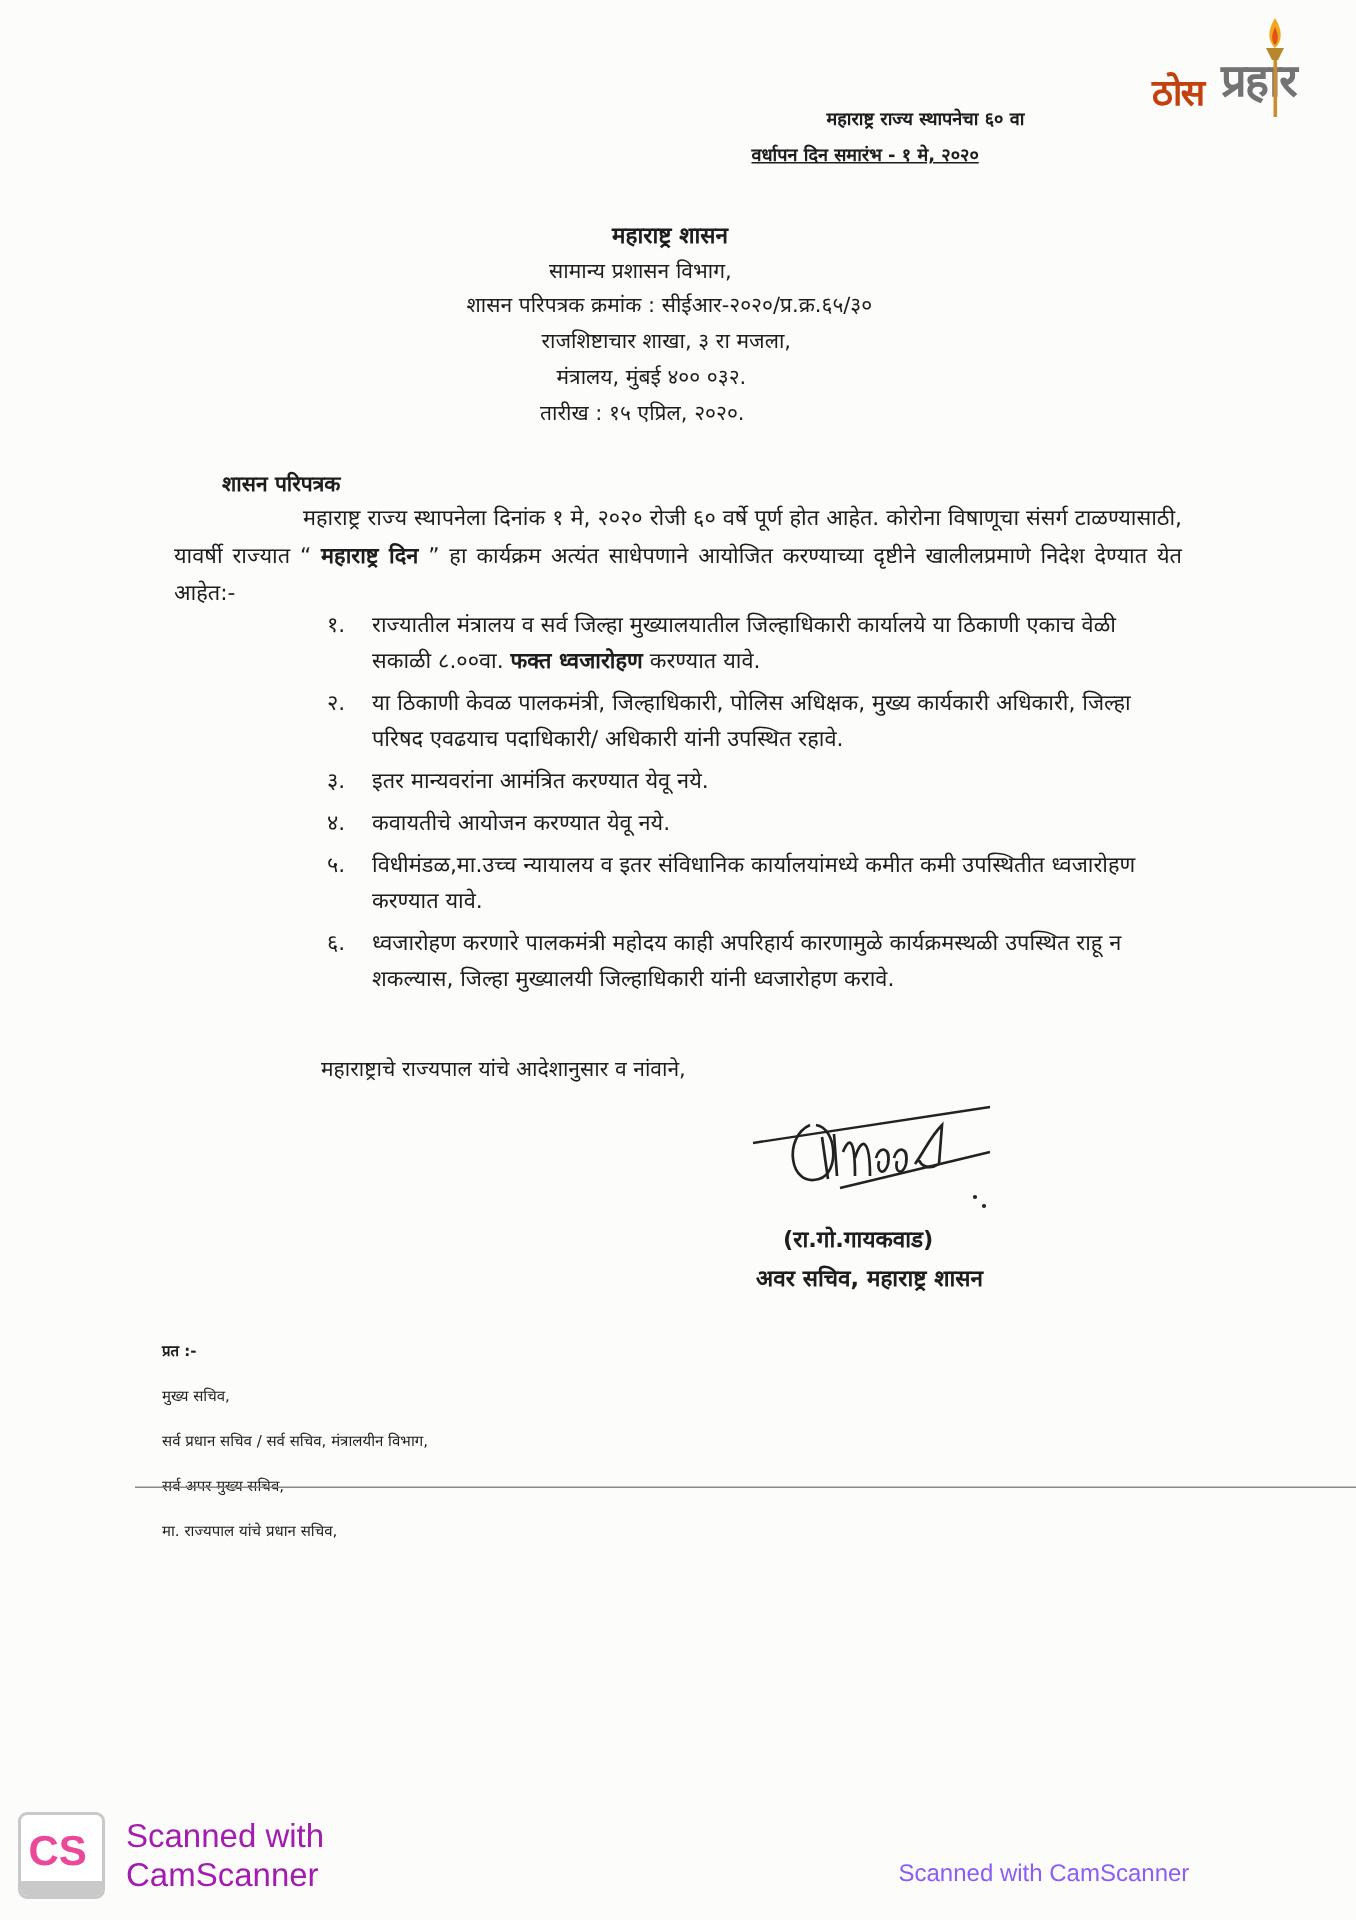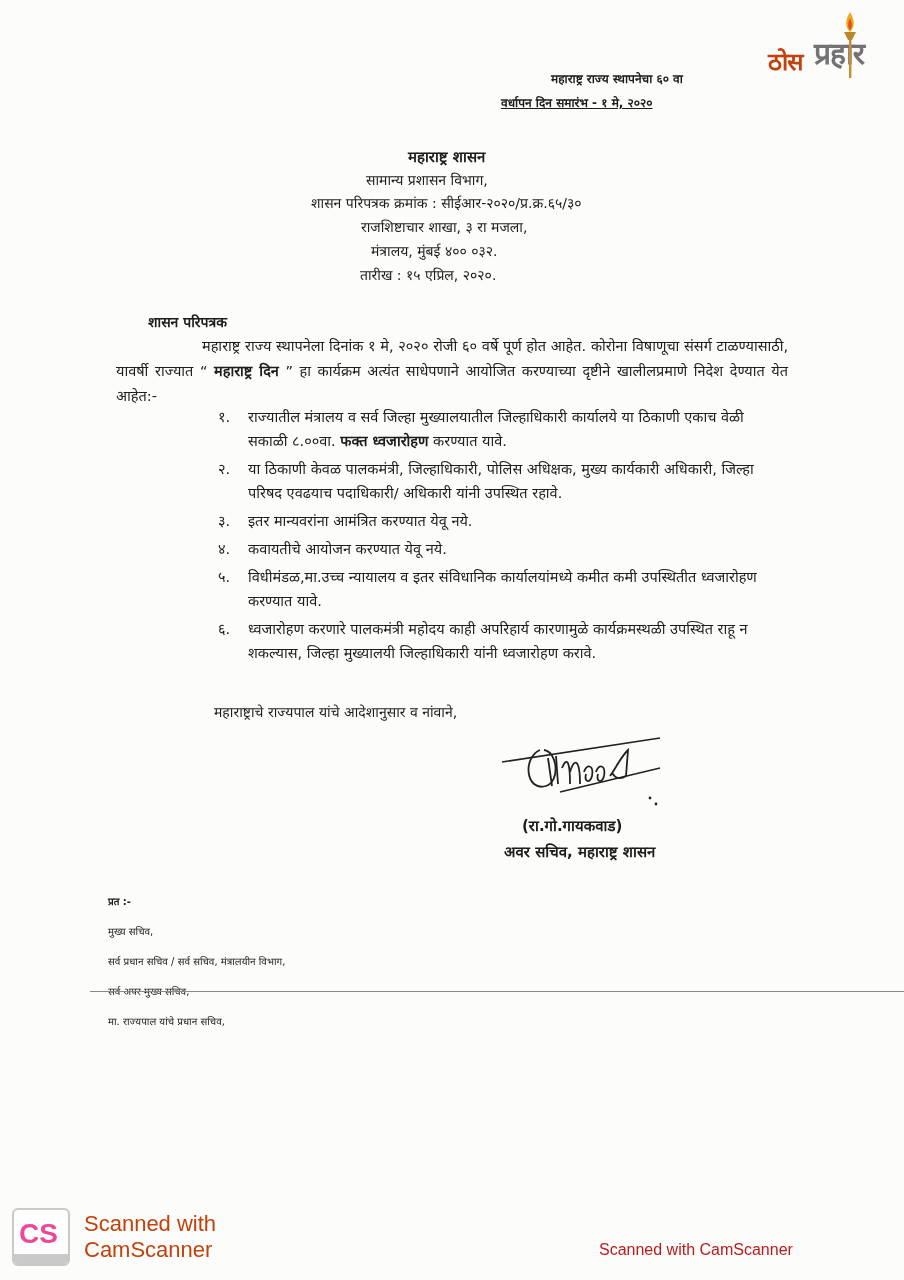--- a/index.html
+++ b/index.html
@@ -25,22 +25,22 @@
   .list .num { width: 30px; flex: none; }
   .list .txt { flex: 1; }
 
   .sig-svg { position: absolute; left: 500px; top: 728px; width: 180px; height: 80px; }
   .cc-list { position: absolute; left: 108px; top: 887px; font-size: 10px; line-height: 30px; }
   .strike-line { position: absolute; left: 90px; top: 991px; width: 814px; height: 1px; background: #8a8a8a; }
 
   .cs-logo { position: absolute; left: 12px; top: 1208px; width: 58px; height: 58px; border: 2px solid #c9c9c9; border-radius: 6px; background: #fff; overflow: hidden; }
   .cs-logo .cs-txt { position: absolute; left: 5px; top: 8px; font-size: 28px; font-weight: bold; color: #ec4899; font-family: "Liberation Sans", sans-serif; }
   .cs-logo .cs-bar { position: absolute; left: 0; bottom: 0; width: 100%; height: 10px; background: #c9c9c9; }
-  .cs-text { position: absolute; left: 84px; top: 1211px; font-size: 22px; line-height: 26px; color: #c2410c; font-family: "Liberation Sans", sans-serif; }
-  .cs-right { position: absolute; left: 599px; top: 1241px; font-size: 16px; color: #b91c1c; font-family: "Liberation Sans", sans-serif; }
+  .cs-text { position: absolute; left: 84px; top: 1211px; font-size: 22px; line-height: 26px; color: #a21caf; font-family: "Liberation Sans", sans-serif; }
+  .cs-right { position: absolute; left: 599px; top: 1241px; font-size: 16px; color: #8b5cf6; font-family: "Liberation Sans", sans-serif; }
 </style>
 </head>
 <body>
 
 <div class="page">
 
   <div class="logo">
     <span class="w1">ठोस</span>
     <span class="w2">प्रहार</span>
     <svg class="torch" viewBox="0 0 16 70">

